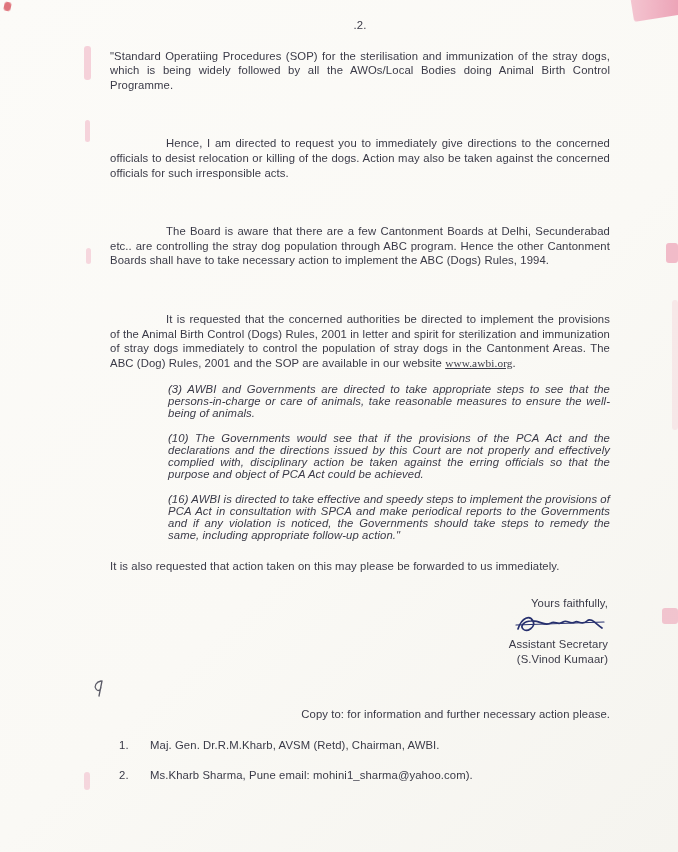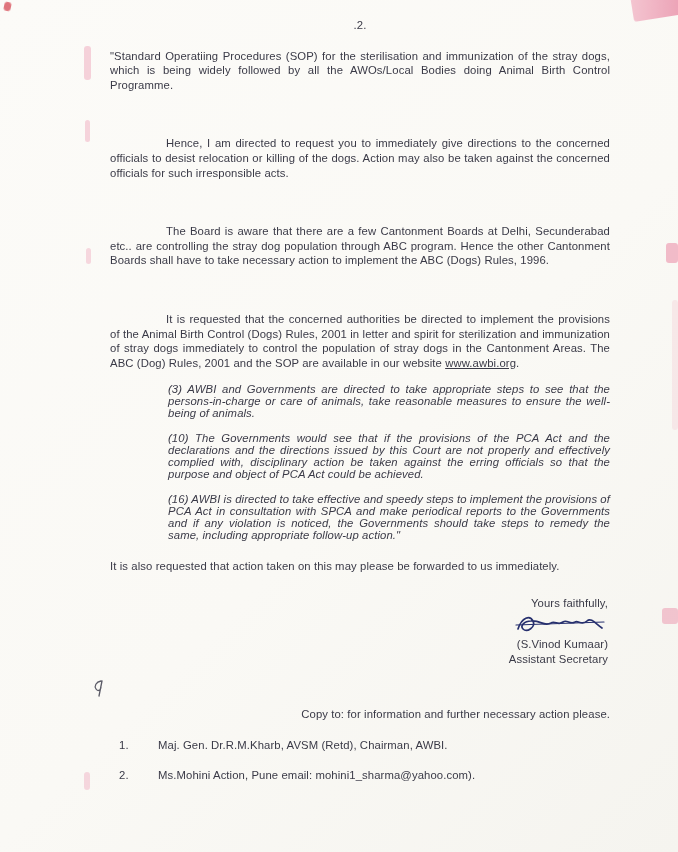--- a/index.html
+++ b/index.html
@@ -20,34 +20,34 @@
     left: 110px; top: 14px;
     width: 500px;
     font-size: 11.3px;
     line-height: 14.6px;
     letter-spacing: 0.1px;
   }
   .page-num { text-align: center; margin: 4px 0 16px; }
   p.para { text-align: justify; margin-bottom: 13px; }
   p.indent { text-indent: 56px; margin-top: 44px; }
   p.indent-lg { text-indent: 78px; }
-  .link { text-decoration: underline; }
+  .link { text-decoration: underline; font-family: Liberation Serif, serif; }
   p.quote {
     font-style: italic;
     margin: 0 0 13px 58px;
     text-align: justify;
     line-height: 12px;
   }
   .closing { margin-top: 18px; margin-bottom: 6px; }
   .sig-block { text-align: right; padding-right: 2px; margin-top: 22px; line-height: 15px; }
   .sig-block .sig { display: block; margin: 2px 2px 0 auto; }
   .copy-heading { margin-top: 40px; text-align: right; }
   .copy-item { display: flex; margin-top: 16px; }
   .copy-item .num { width: 40px; padding-left: 9px; flex: 0 0 auto; }
-  .copy-item .txt { flex: 1; margin-left: 8px; }
+  .copy-item .txt { flex: 1; }
 
   
   .artifact { position: absolute; border-radius: 3px; filter: blur(0.7px); pointer-events: none; }
   .a-dot   { left: 4px;  top: 2px;   width: 7px;  height: 9px;  background: #d9545f; opacity: .8; transform: rotate(12deg); }
   .a-tr    { left: 632px; top: -6px; width: 52px; height: 24px; background: linear-gradient(100deg, #f3b9c8, #e889a4); opacity: .8; transform: rotate(-9deg); }
   .a-l1    { left: 84px; top: 46px;  width: 7px;  height: 34px; background: #f0a9bd; opacity: .5; }
   .a-l2    { left: 85px; top: 120px; width: 5px;  height: 22px; background: #efa4ba; opacity: .45; }
   .a-l3    { left: 86px; top: 248px; width: 5px;  height: 16px; background: #efa4ba; opacity: .4; }
   .a-l4    { left: 84px; top: 772px; width: 6px;  height: 18px; background: #efa4ba; opacity: .4; }
   .a-r1    { left: 666px; top: 243px; width: 12px; height: 20px; background: #ec93ac; opacity: .6; }
@@ -75,50 +75,50 @@
   </svg>
 
   <div class="content">
 
     <div class="page-num">.2.</div>
 
     <p class="para">"Standard Operatiing Procedures (SOP) for the sterilisation and immunization of the stray dogs, which is being widely followed by all the AWOs/Local Bodies doing Animal Birth Control Programme.</p>
 
     <p class="para indent">Hence, I am directed to request you to immediately give directions to the concerned officials to desist relocation or killing of the dogs. Action may also be taken against the concerned officials for such irresponsible acts.</p>
 
-    <p class="para indent">The Board is aware that there are a few Cantonment Boards at Delhi, Secunderabad etc.. are controlling the stray dog population through ABC program. Hence the other Cantonment Boards shall have to take necessary action to implement the ABC (Dogs) Rules, 1996.</p>
+    <p class="para indent">The Board is aware that there are a few Cantonment Boards at Delhi, Secunderabad etc.. are controlling the stray dog population through ABC program. Hence the other Cantonment Boards shall have to take necessary action to implement the ABC (Dogs) Rules, 1994.</p>
 
     <p class="para indent"><span>It is requested that the concerned authorities be directed to implement the provisions of the Animal Birth Control (Dogs) Rules, 2001 in letter and spirit for sterilization and immunization of stray dogs immediately to control the population of stray dogs in the Cantonment Areas. The ABC (Dog) Rules, 2001 and the SOP are available in our website </span><span class="link">www.awbi.org</span><span>.</span></p>
 
 
     <p class="quote">(3) AWBI and Governments are directed to take appropriate steps to see that the persons-in-charge or care of animals, take reasonable measures to ensure the well-being of animals.</p>
 
 
     <p class="quote">(10) The Governments would see that if the provisions of the PCA Act and the declarations and the directions issued by this Court are not properly and effectively complied with, disciplinary action be taken against the erring officials so that the purpose and object of PCA Act could be achieved.</p>
 
     <p class="quote">(16) AWBI is directed to take effective and speedy steps to implement the provisions of PCA Act in consultation with SPCA and make periodical reports to the Governments and if any violation is noticed, the Governments should take steps to remedy the same, including appropriate follow-up action."</p>
 
     <p class="para closing">It is also requested that action taken on this may please be forwarded to us immediately.</p>
 
     <div class="sig-block">
       <div>Yours faithfully,</div>
       <svg class="sig" width="92" height="24" viewBox="0 0 92 24">
         <path d="M4,16 C8,4 16,2 19,8 C22,14 13,20 9,16 C6,13 10,8 17,8 C27,7 30,14 37,10 C41,7 44,13 49,9 C53,6 56,12 61,9 C64,7 68,13 73,8 C77,4 82,11 88,15" stroke="#27306e" stroke-width="1.7" fill="none" stroke-linecap="round"></path>
         <path d="M2,12 L90,9" stroke="#27306e" stroke-width="1.2" fill="none" stroke-linecap="round"></path>
       </svg>
+      <div>Assistant Secretary</div>
       <div>(S.Vinod Kumaar)</div>
-      <div>Assistant Secretary</div>
     </div>
 
     <div class="copy-heading">Copy to: for information and further necessary action please.</div>
 
     <div class="copy-item">
       <span class="num">1.</span>
       <span class="txt">Maj. Gen. Dr.R.M.Kharb, AVSM (Retd), Chairman, AWBI.</span>
     </div>
 
     <div class="copy-item">
       <span class="num">2.</span>
-      <span class="txt">Ms.Mohini Action, Pune email: mohini1_sharma@yahoo.com).</span>
+      <span class="txt">Ms.Kharb Sharma, Pune email: mohini1_sharma@yahoo.com).</span>
     </div>
 
   </div>
 </div>
 
 </body></html>

